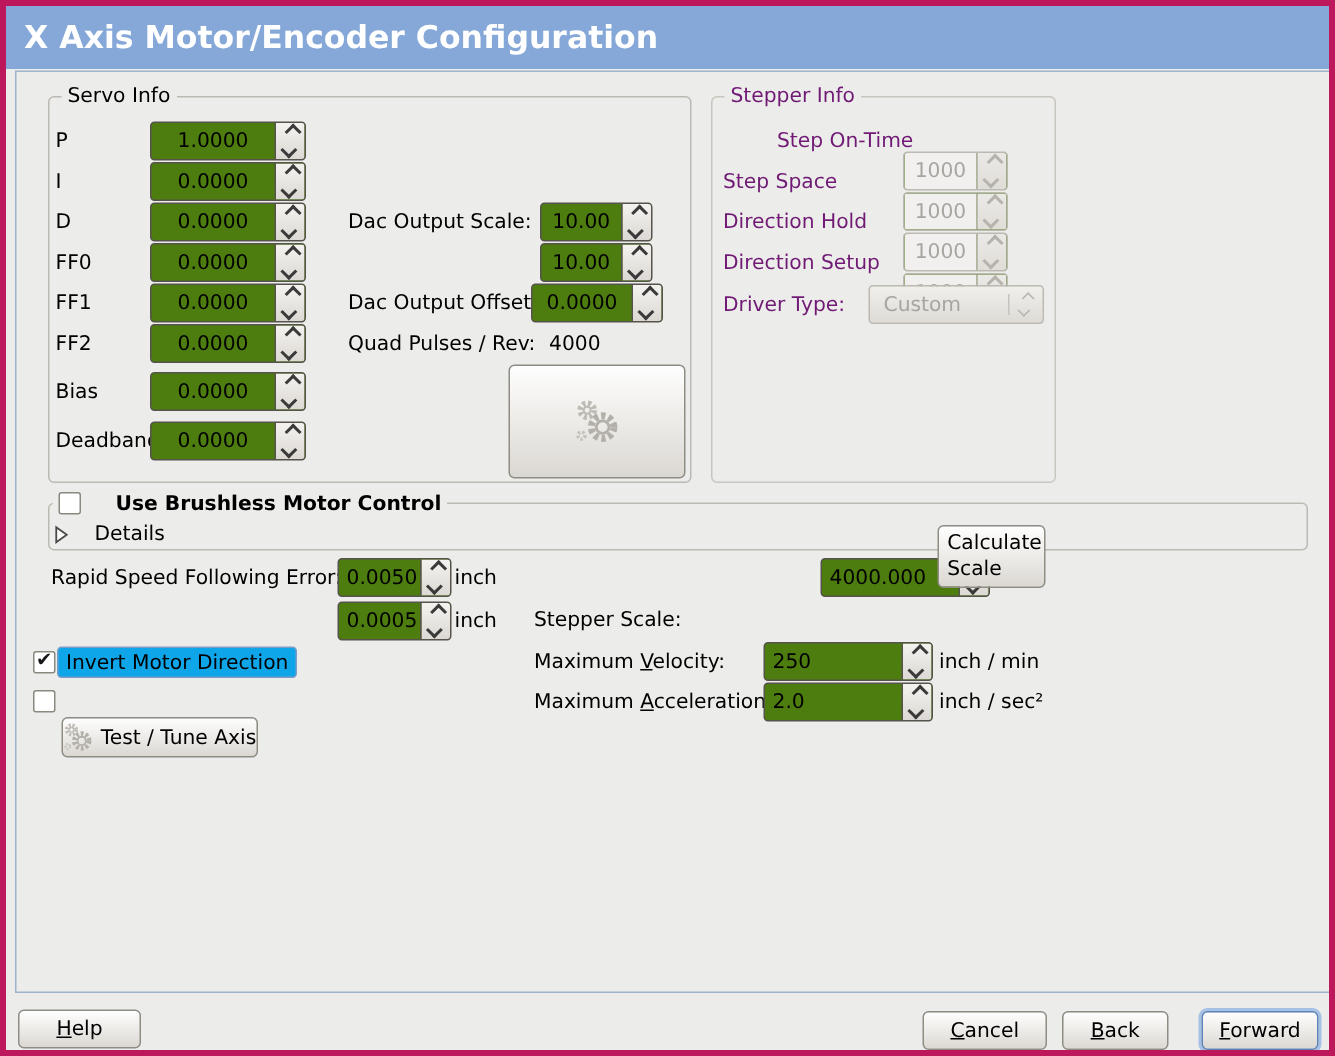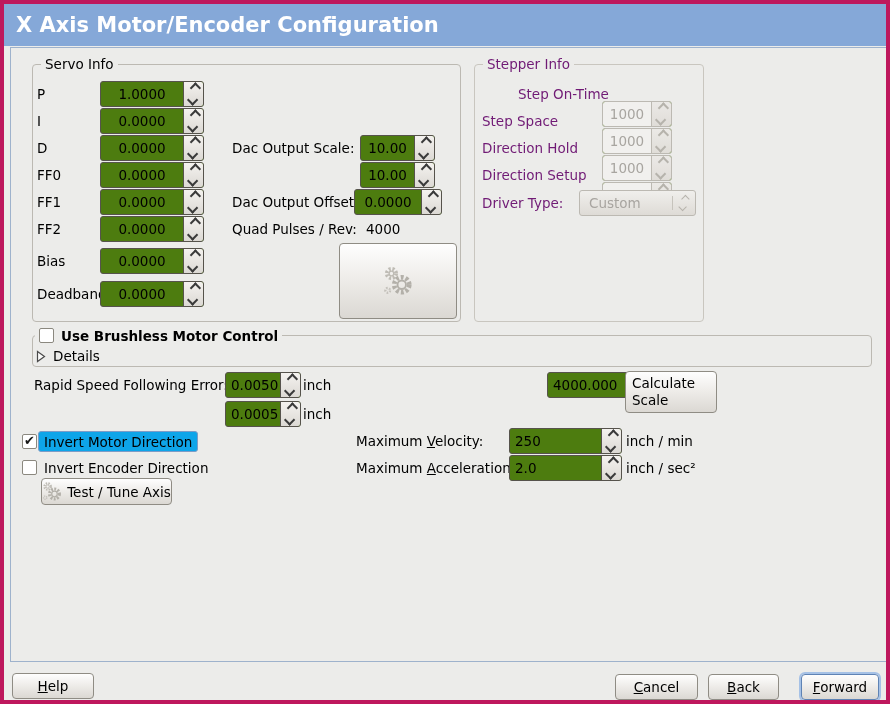--- a/index.html
+++ b/index.html
@@ -241,26 +241,26 @@
   <div class="lbl dis" style="left:478px;top:186px;">Driver Type:</div>
   <div class="combo" style="left:575px;top:186px;width:117px;">
     <div class="txt">Custom</div>
     <div class="cbtn">
         <i class="cu"></i>
         <i class="cd"></i>
       </div>
   </div>
 
   <div class="frame" style="left:28px;top:331px;width:840px;height:32px;">
-    <div class="frame-title" style="left:2px;top:-10px;display:flex;align-items:center;gap:7px;height:19px;">
+    <div class="frame-title" style="left:2px;top:-10px;display:flex;align-items:center;gap:23px;height:19px;">
       <span class="cb" style="position:relative;"></span>
       <span class="bold">Use Brushless Motor Control</span>
     </div>
   </div>
-  <div class="abs" style="left:31px;top:344px;display:flex;align-items:center;gap:7px;height:16px;">
+  <div class="abs" style="left:31px;top:344px;display:flex;align-items:center;gap:17px;height:16px;">
     <svg width="11" height="13" viewBox="0 0 11 13">
         <path d="M2.5 1.5 L9.5 6.5 L2.5 11.5 Z" fill="#fbfbfa" stroke="#4a4a4a" stroke-width="1.2"></path>
       </svg>
     <span>Details</span>
   </div>
 
   <div class="lbl" style="left:30px;top:368px;">Rapid Speed Following Error:</div>
   <div class="spin" style="left:221px;top:368px;width:76px;">
     <div class="entry">0.0050</div>
     <div class="btns">
@@ -279,24 +279,25 @@
   </div>
   <div class="lbl" style="left:299px;top:397px;">inch</div>
 
   <div class="spin" style="left:505px;top:368px;width:113px;margin-left:38px;">
     <div class="entry">4000.000</div>
     <div class="btns">
         <i class="cu"></i>
         <i class="cd"></i>
       </div>
   </div>
-  <div class="btn calc-btn" style="left:621px;top:367px;width:92px;height:42px;">
+  <div class="btn calc-btn" style="left:621px;top:346px;width:72px;height:42px;justify-content:center;">
     <span>Calculate Scale</span>
   </div>
 
+  <div class="lbl" style="left:352px;top:396px;">Stepper Scale:</div>
 
   <div class="lbl" style="left:352px;top:424px;"><span>Maximum </span><span class="mn">V</span><span>elocity:</span></div>
   <div class="spin" style="left:505px;top:424px;width:113px;">
     <div class="entry">250</div>
     <div class="btns">
         <i class="cu"></i>
         <i class="cd"></i>
       </div>
   </div>
   <div class="lbl" style="left:622px;top:424px;">inch / min</div>
@@ -308,21 +309,20 @@
         <i class="cu"></i>
         <i class="cd"></i>
       </div>
   </div>
   <div class="lbl" style="left:622px;top:451px;">inch / sec²</div>
 
   <span class="cb checked" style="left:18px;top:430px;"></span>
   <div class="hl" style="left:34px;top:427px;">Invert Motor Direction</div>
 
   <span class="cb" style="left:18px;top:456px;"></span>
-  <div class="lbl" style="left:40px;top:451px;">Invert Encoder Direction</div>
 
   <div class="btn" style="left:37px;top:474px;width:131px;height:27px;gap:5px;">
     <svg class="gear" width="20" height="21" viewBox="0 0 32 34">
       <g fill="none">
         <circle cx="20" cy="21" r="8" stroke="#b3b0a9" stroke-width="5" stroke-dasharray="3 2.2"></circle>
         <circle cx="20" cy="21" r="4.5" stroke="#b3b0a9" stroke-width="2"></circle>
         <circle cx="9" cy="9" r="5" stroke="#bebbb4" stroke-width="4" stroke-dasharray="2.2 1.8"></circle>
         <circle cx="9" cy="9" r="2.5" stroke="#bebbb4" stroke-width="1.5"></circle>
         <circle cx="5" cy="27" r="2.5" stroke="#c4c1bb" stroke-width="2.5" stroke-dasharray="1.6 1.4"></circle>
       </g>

